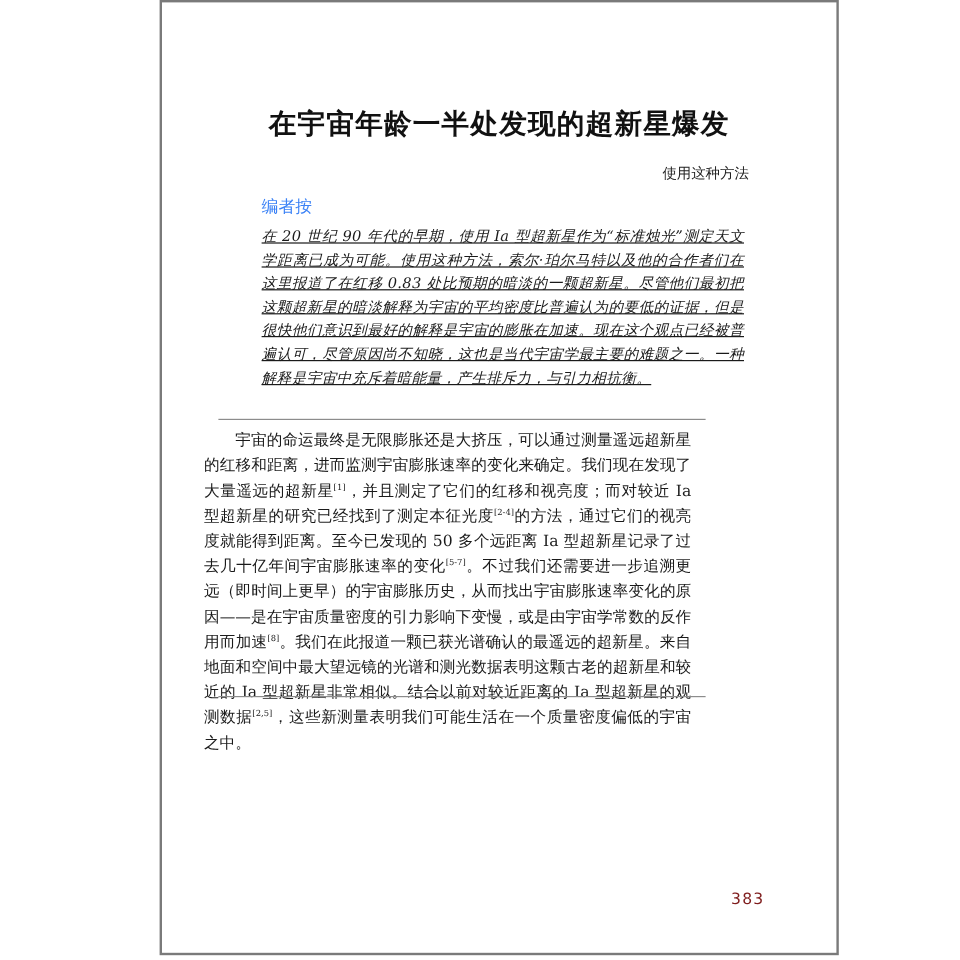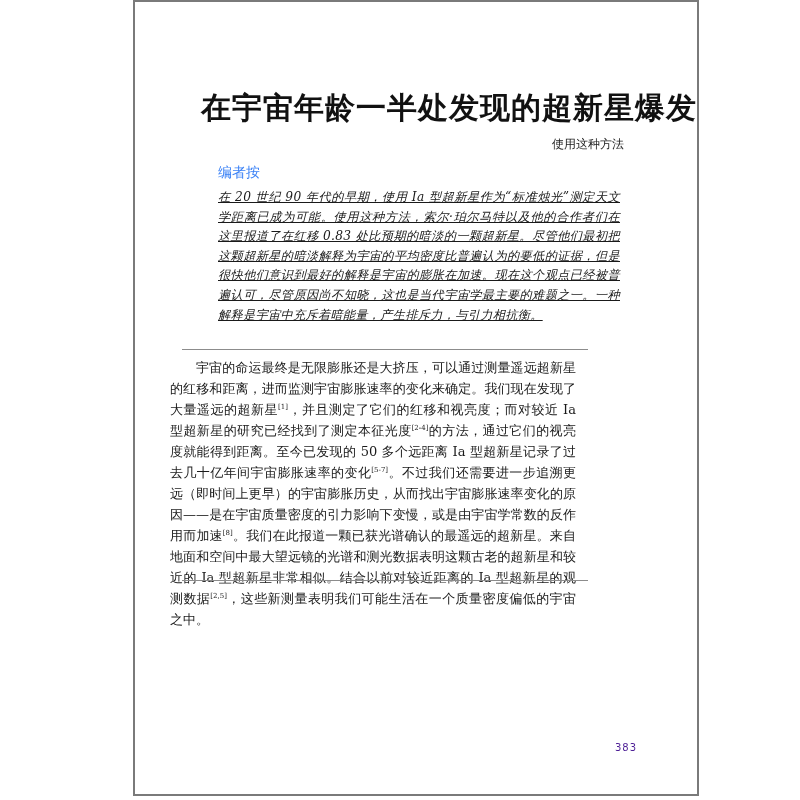--- a/index.html
+++ b/index.html
@@ -7,23 +7,23 @@
       width: 800px; height: 800px; background: #ffffff; position: relative; overflow: hidden;
       font-family: "DejaVu Serif", "Liberation Serif", serif; color: #1c1c1c;
     }
     .page {
       position: absolute; left: 133px; top: 0; width: 566px; height: 796px;
       border-left: 2px solid #7a7a7a; border-right: 2px solid #7a7a7a;
       border-top: 2px solid #7a7a7a; border-bottom: 2px solid #7a7a7a;
       box-sizing: border-box; background: #fff;
     }
     .title {
-      position: absolute; left: 0; width: 100%; top: 86px; text-align: right;
+      position: absolute; left: 0; width: 100%; top: 86px; text-align: center;
       font-family: "DejaVu Sans", "Liberation Sans", sans-serif;
-      font-size: 30px; font-weight: bold; letter-spacing: 1px; color: #111;
+      font-size: 23px; font-weight: bold; letter-spacing: 1px; color: #111;
     }
     .author {
       position: absolute; right: 73px; top: 134px; font-size: 12px; color: #222;
     }
     .editor-note-label {
       position: absolute; left: 83px; top: 162px; font-size: 14px; color: #3b82f6;
     }
     .editor-note {
       position: absolute; left: 83px; top: 186px; width: 402px;
       font-size: 12.2px; line-height: 19.6px; color: #1a1a1a; text-align: justify;
@@ -40,21 +40,21 @@
       text-indent: 26px;
     }
     .body-text {
       position: absolute; left: 47px; top: 622px; width: 406px;
       font-size: 13px; line-height: 21px; text-align: justify; color: #1a1a1a;
       text-indent: 26px;
     }
     sup { font-size: 7px; vertical-align: 5px; line-height: 0; }
     .page-number {
       position: absolute; right: 60px; top: 740px;
-      font-family: "DejaVu Sans", "Liberation Sans", sans-serif; font-size: 10px; color: #4c1d95;
+      font-family: "DejaVu Sans", "Liberation Sans", sans-serif; font-size: 13px; color: #7f1d1d;
       letter-spacing: 1px;
     }
   </style>
 </head>
 <body>
 
 <div class="page">
   <div class="title">在宇宙年龄一半处发现的超新星爆发</div>
   <div class="author">使用这种方法</div>
   <div class="editor-note-label">编者按</div>

